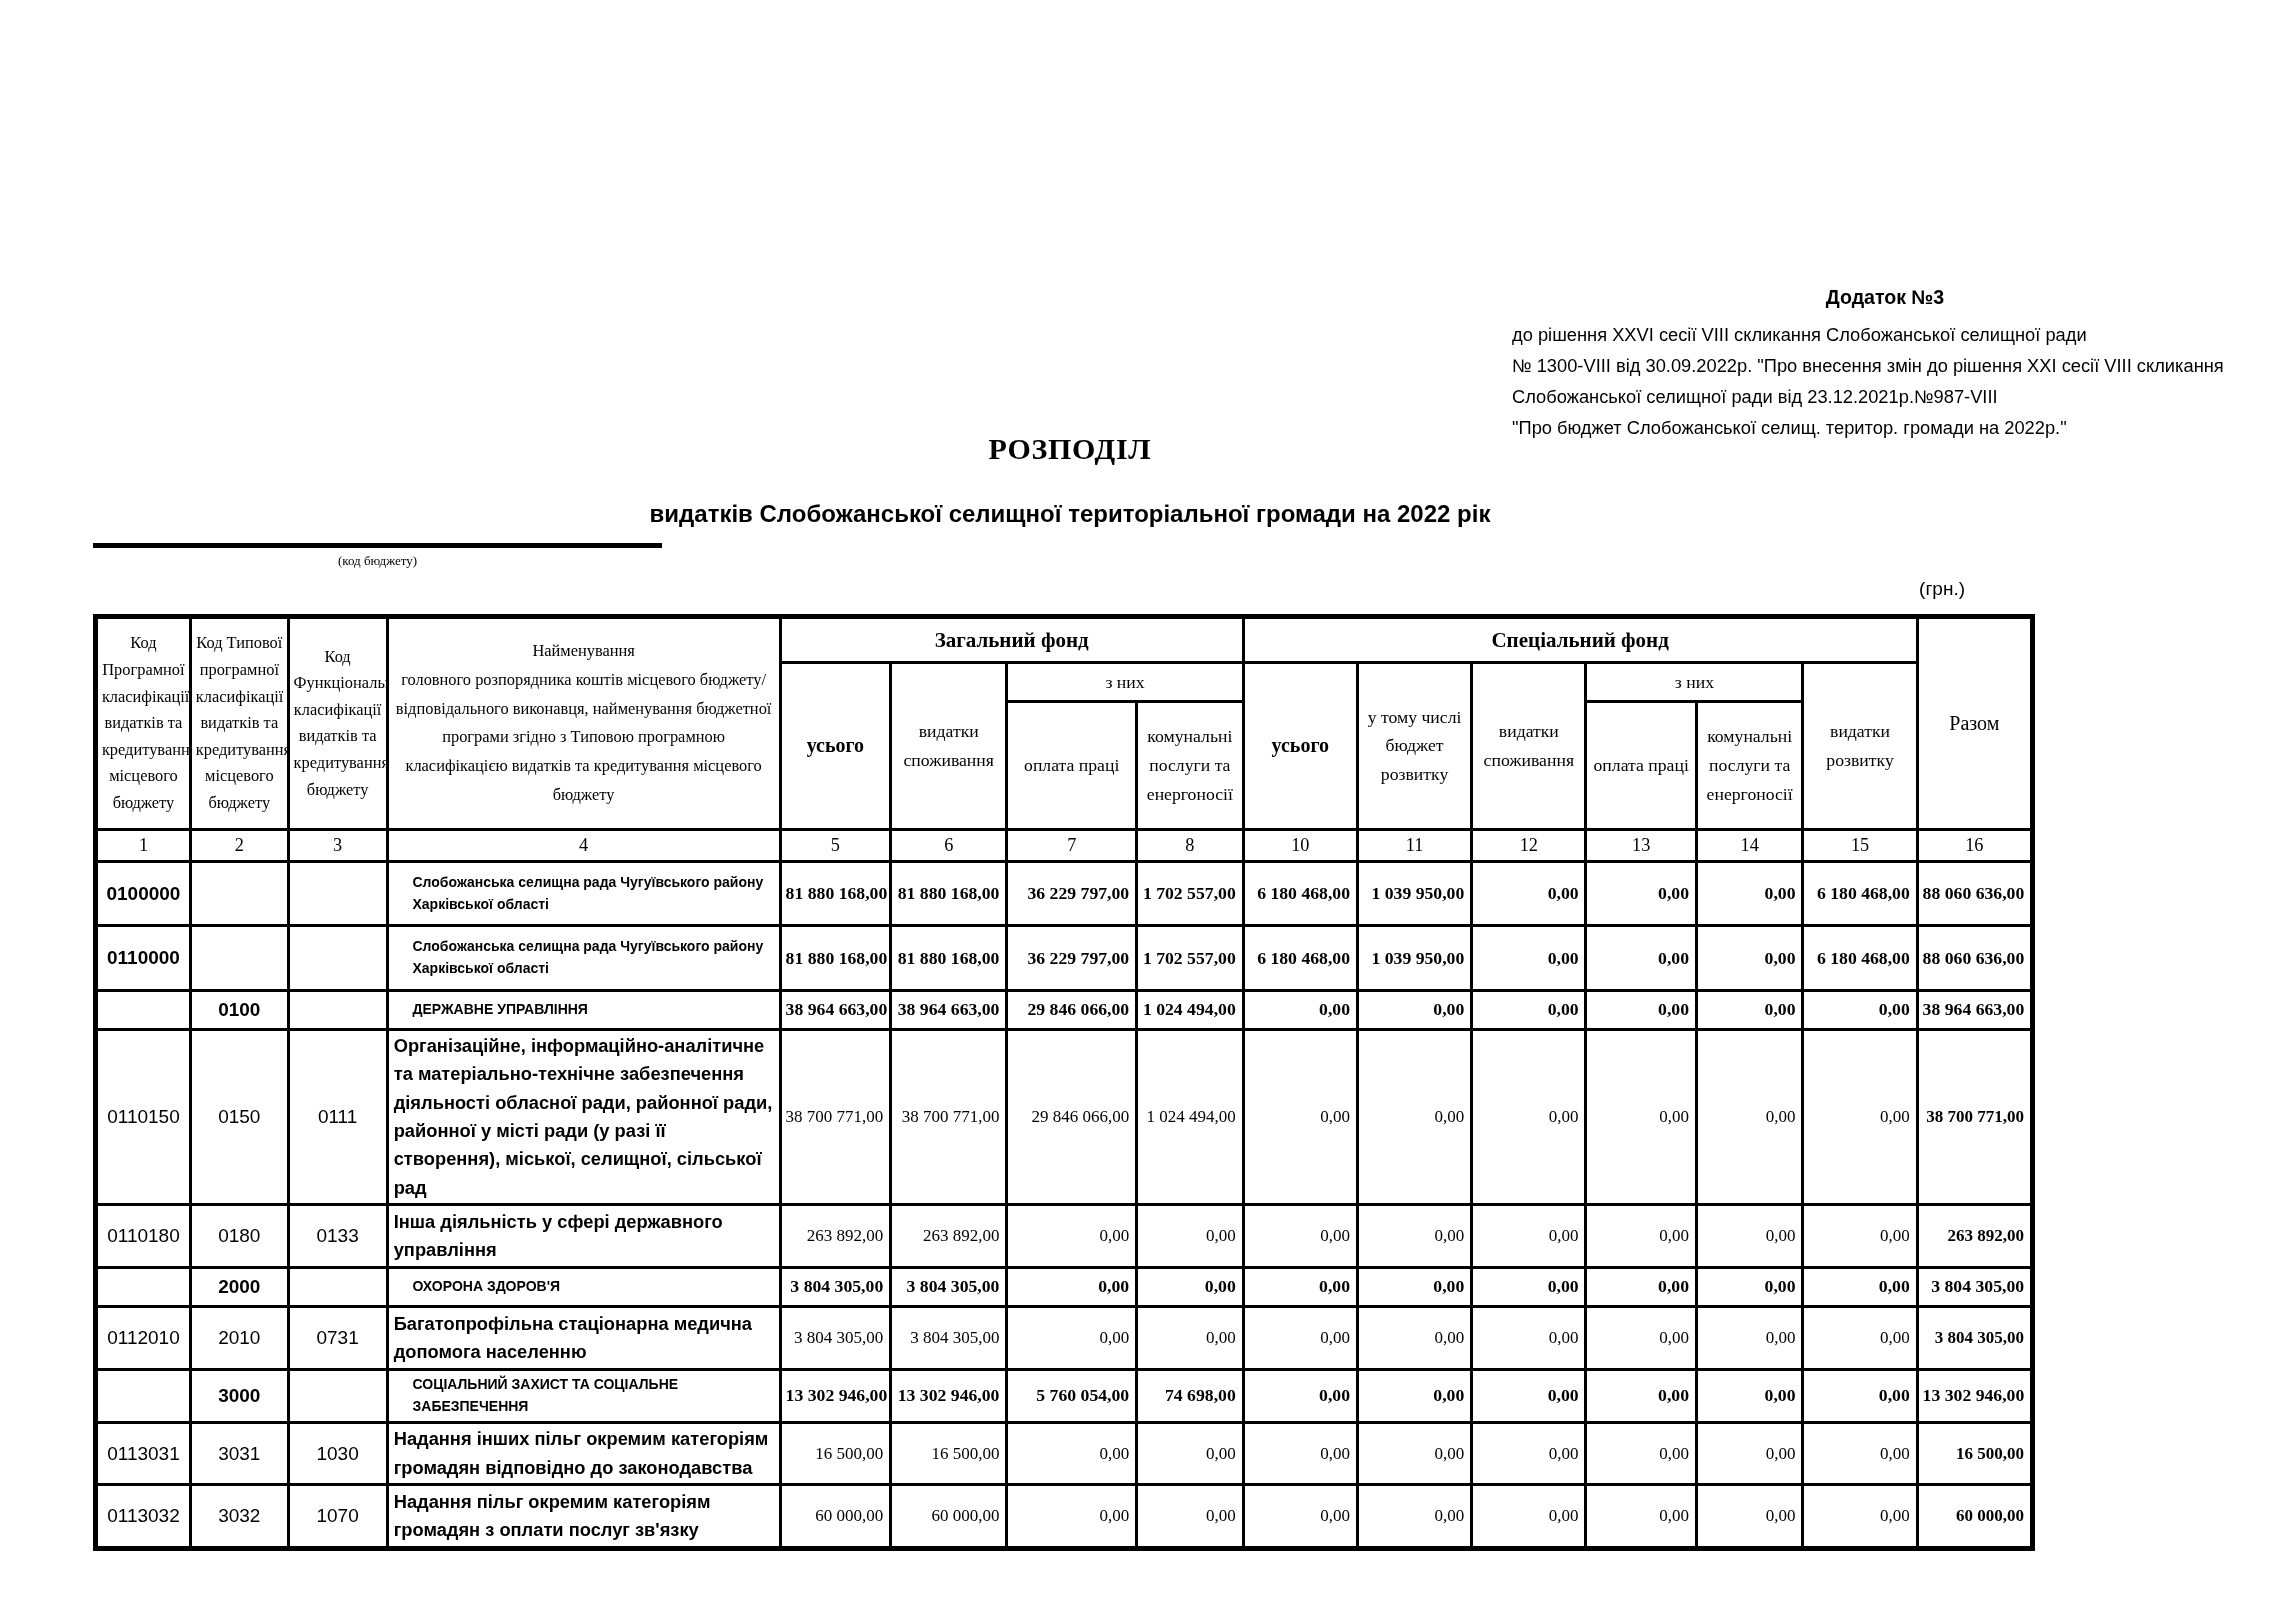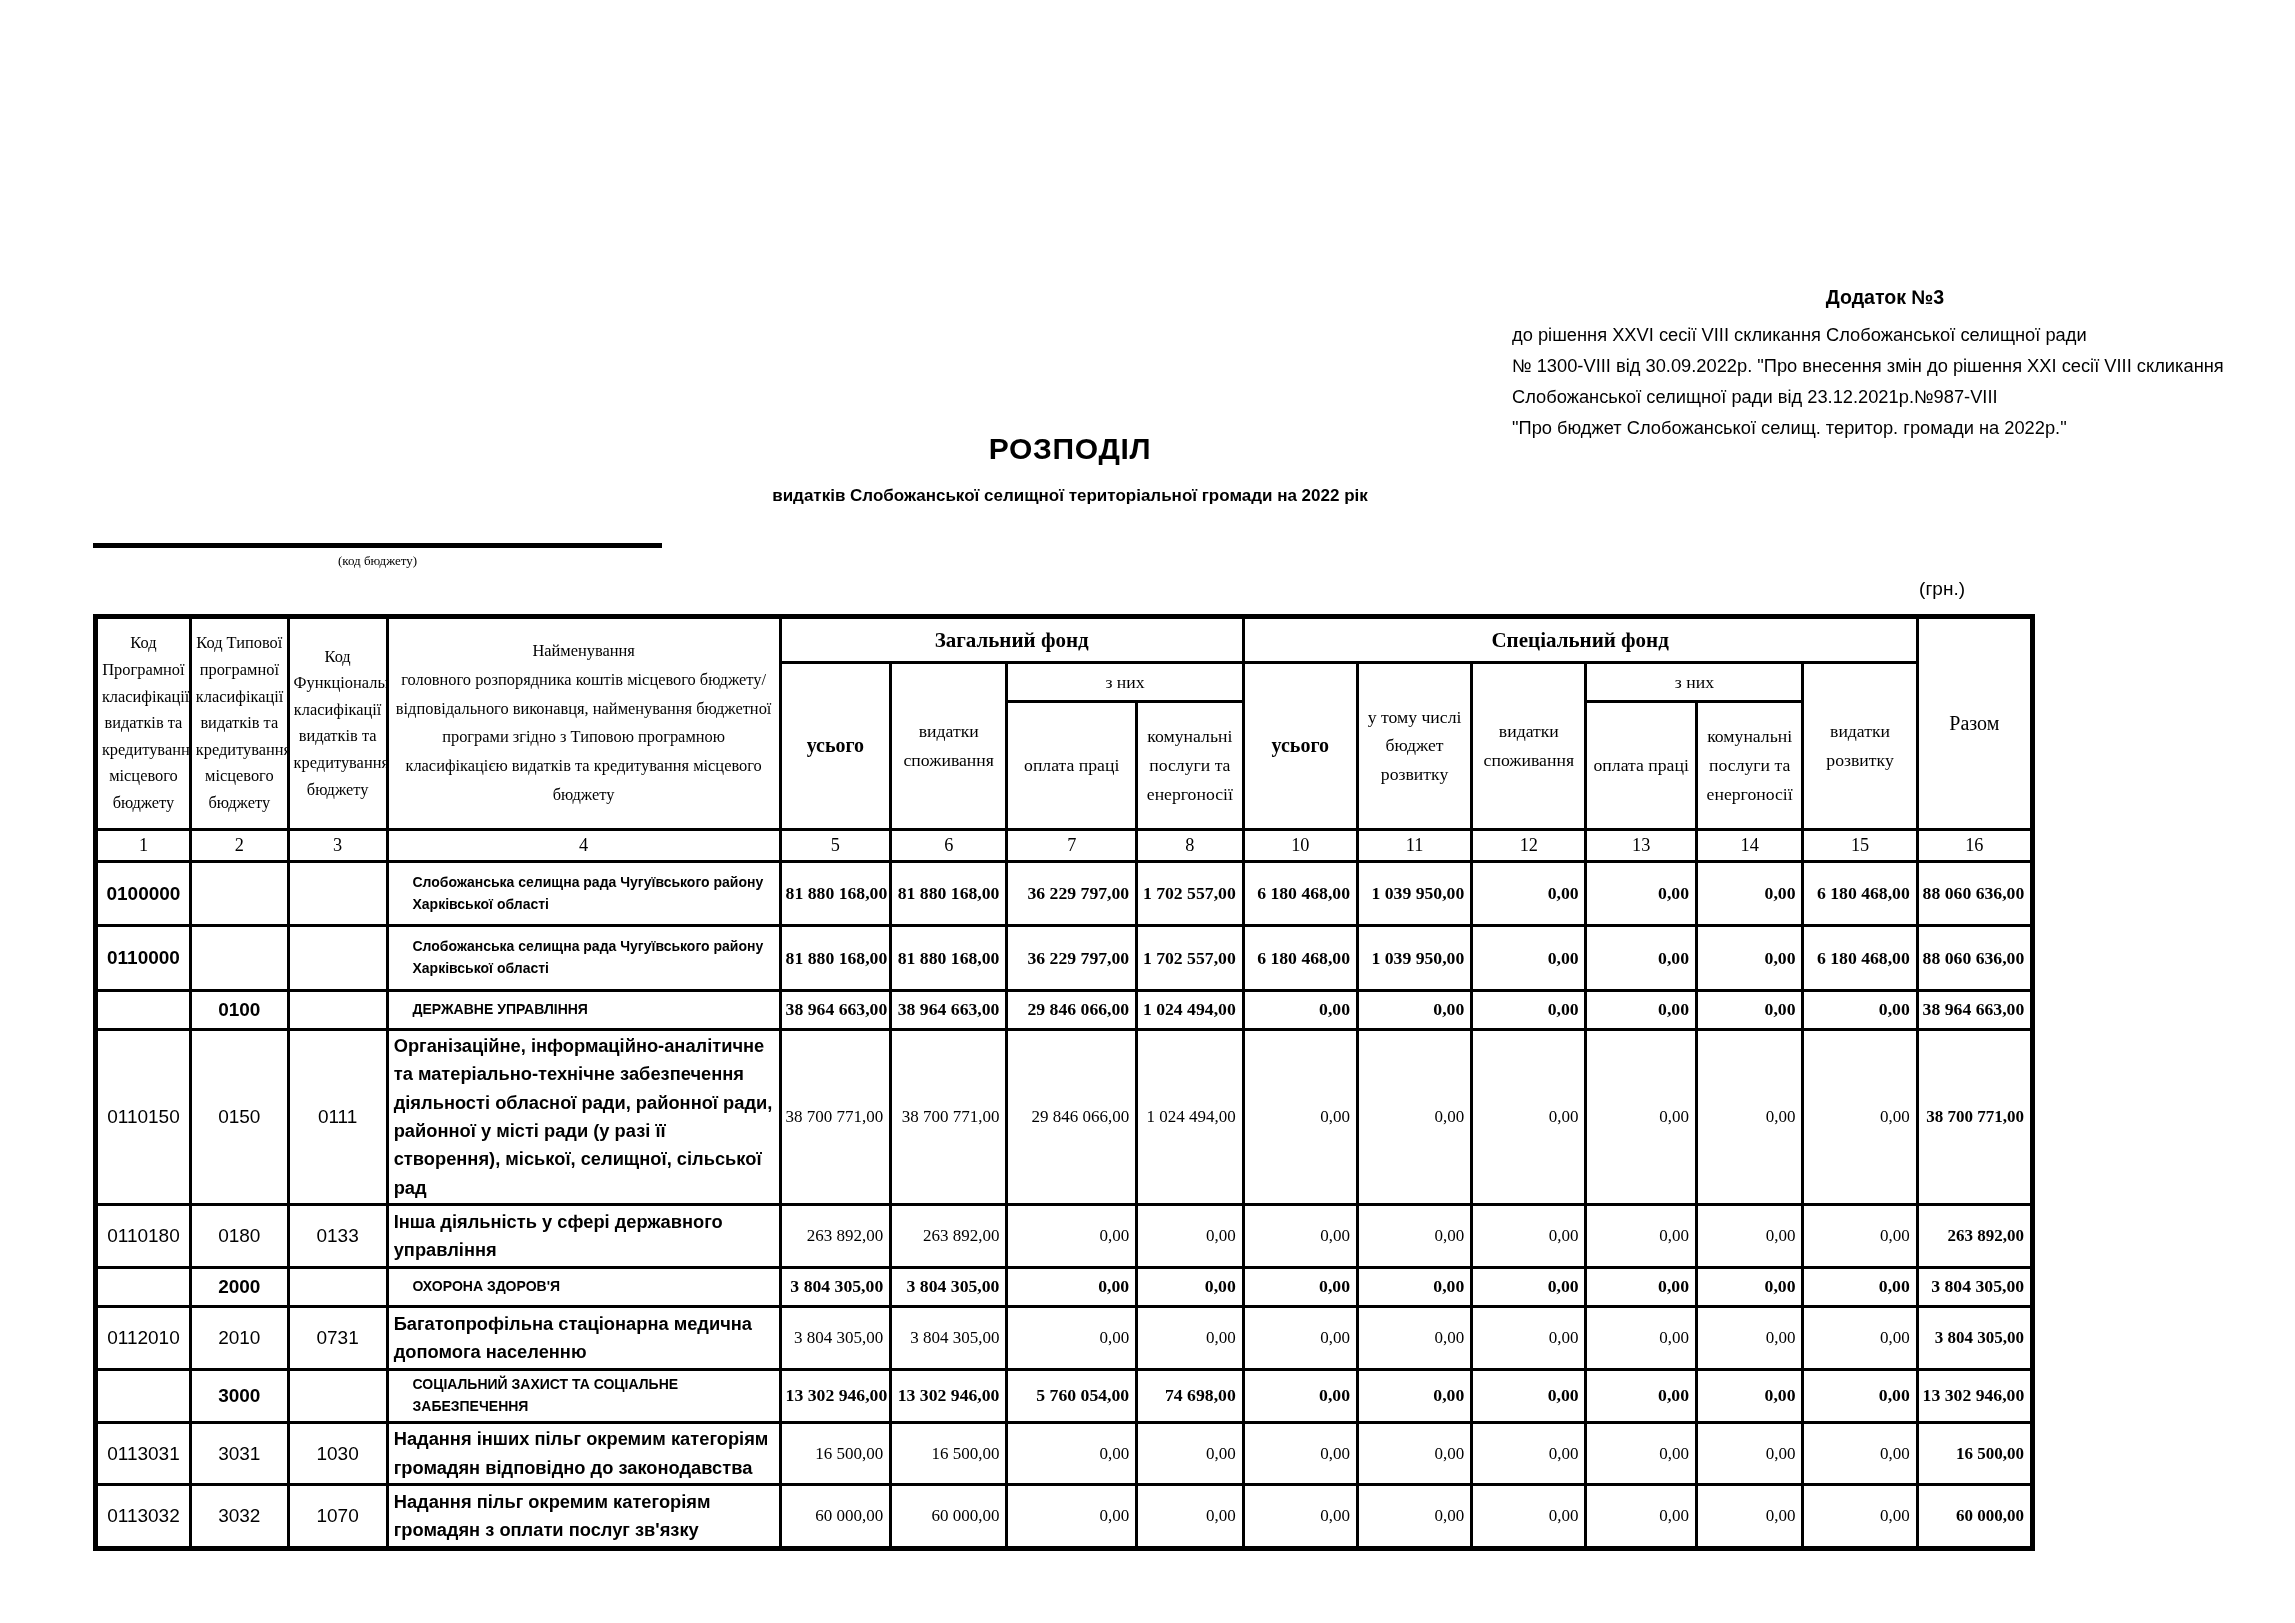--- a/index.html
+++ b/index.html
@@ -19,22 +19,22 @@
     font-size:18.3px; line-height:1.68;
   }
   .annex .annex-title{
     text-align:center; font-weight:bold; font-size:19.6px; margin-bottom:6.5px;
   }
   .annex .annex-line{ text-align:left; }
   
   .title-wrap{
     position:absolute; left:0; top:432px; width:2140px; text-align:center;
   }
-  .doc-title{ font-size:30px; font-weight:bold; letter-spacing:0.7px; }
-  .doc-subtitle{ font-size:17px; font-weight:bold; margin-top:20px; }
+  .doc-title{ font-size:30px; font-weight:bold; letter-spacing:0.7px;font-family:Liberation Serif, serif; }
+  .doc-subtitle{ font-size:24px; font-weight:bold; margin-top:34px; }
   
   .budget-code-block{
     position:absolute; left:93px; top:543px; width:569px; text-align:center;
   }
   .budget-code{ font-size:21px; padding-bottom:9.2px; }
   .budget-code-rule{ border-bottom:5.2px solid #000; width:100%; }
   .budget-code-label{
     font-family:"Liberation Serif", serif;
     font-size:13px; margin-top:5.2px;
   }

